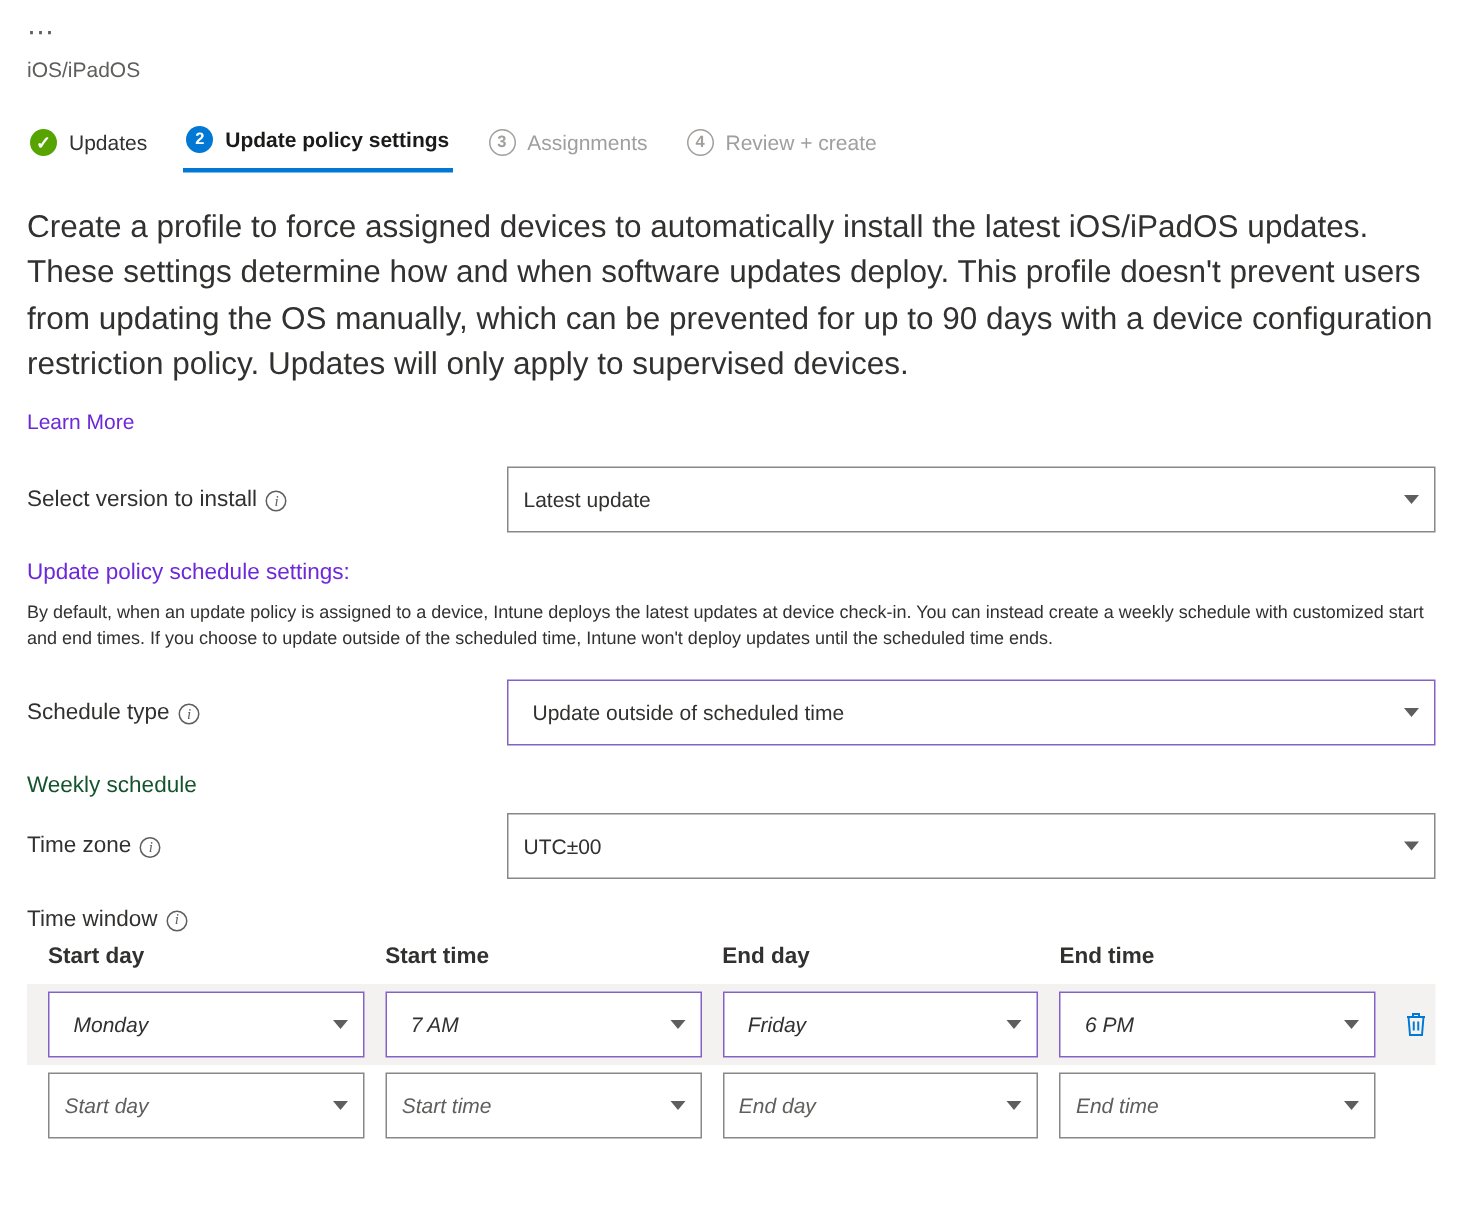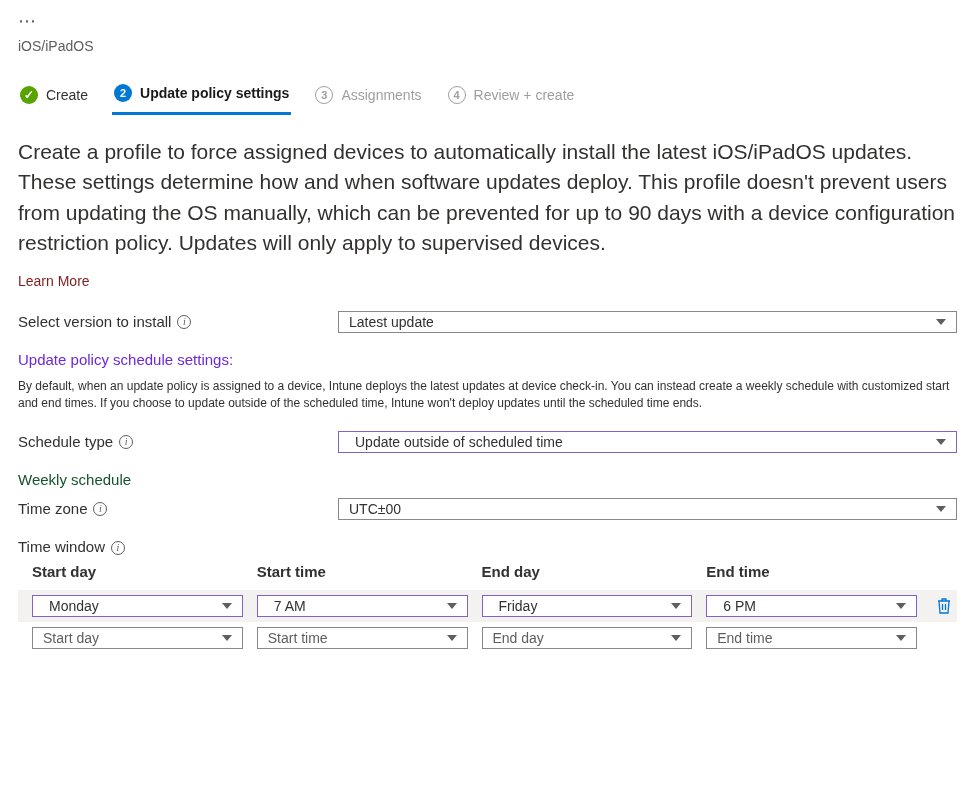--- a/index.html
+++ b/index.html
@@ -19,63 +19,63 @@
   .tab { display: flex; align-items: center; gap: 8px; padding: 6px 2px 10px 2px; font-size: 14px; cursor: pointer; color: #605e5c; }
   .tab.completed .circle { background: #57a300; }
   .tab.completed { color: #323130; }
   .tab.current { color: #1b1a19; font-weight: 600; border-bottom: 3px solid #0078d4; }
   .tab.current .circle { background: #0078d4; }
   .tab.upcoming { color: #a19f9d; }
   .tab.upcoming .circle { border: 1px solid #a19f9d; color: #a19f9d; background: transparent; }
   .circle { width: 18px; height: 18px; border-radius: 50%; display: inline-flex; align-items: center; justify-content: center; font-size: 11px; color: #fff; font-weight: 600; }
   .check::before { content: "✓"; font-size: 12px; }
   .desc { font-size: 21px; line-height: 1.45; margin-bottom: 14px; color: #323130; }
-  .link { color: #7f1d1d; cursor: pointer; font-size: 14px; display: inline-block; margin-bottom: 22px; }
+  .link { color: #6d28d9; cursor: pointer; font-size: 14px; display: inline-block; margin-bottom: 22px; }
   .form-row { display: flex; align-items: center; margin-bottom: 18px; }
-  .form-label { width: 320px; font-size: 15px; color: #323130; display: flex; align-items: center; gap: 6px; flex-shrink: 0;}
+  .form-label { width: 320px; font-size: 15px; color: #323130; display: flex; align-items: flex-end; gap: 6px; flex-shrink: 0;}
   .info-icon {
     width: 14px; height: 14px; border: 1px solid #605e5c; border-radius: 50%;
     display: inline-flex; align-items: center; justify-content: center;
     font-size: 10px; color: #605e5c; font-style: normal; cursor: help;
     font-family: Georgia, serif;
   }
   .info-icon::before { content: "i"; font-style: italic; }
   .select {
-    flex: 1; height: 22px; border: 1px solid #8a8886; background: #fff;
+    flex: 1; height: 44px; border: 1px solid #8a8886; background: #fff;
     display: flex; align-items: center; justify-content: space-between;
     padding: 0 10px; font-size: 14px; cursor: pointer; color: #323130;
   }
   .select.accent { border: 1px solid #8661c5; padding-left: 16px; }
   .select.placeholder { color: #605e5c; }
   .chevron { width: 0; height: 0; border-left: 5px solid transparent; border-right: 5px solid transparent; border-top: 6px solid #605e5c; }
   .section-title { font-size: 15px; color: #6d28d9; margin: 6px 0 10px 0; }
   .section-sub { font-size: 12px; line-height: 1.45; color: #323130; margin-bottom: 18px; }
   .weekly-heading { font-size: 15px; margin: 14px 0 10px 0; color: #14532d; }
   .tw-label { font-size: 15px; display:flex; align-items:flex-end; gap:6px; margin-bottom: 8px;}
   .grid-header { display: grid; grid-template-columns: repeat(4, 1fr) 26px; gap: 14px; padding: 0 0 10px 14px; font-weight: 600; font-size: 15px;}
   .grid-row { display: grid; grid-template-columns: repeat(4, 1fr) 26px; gap: 14px; padding: 5px 0 5px 14px; align-items: center;}
   .grid-row.highlight { background: #f3f2f1; }
-  .grid-row .select { flex: none; width: 100%; }
+  .grid-row .select { flex: none; width: 100%; font-style: italic; }
   .trash { color: #0078d4; cursor: pointer; display:flex; align-items:center; justify-content:center; }
   .trash svg { width: 16px; height: 18px; }
 </style>
 </head>
 <body>
 
 
 
 <div class="header-row">
   <span class="more-dots">⋯</span>
 </div>
 <div class="subtitle">iOS/iPadOS</div>
 
 <div class="tabs">
   <div class="tab completed">
     <span class="circle check"></span>
-    <span>Create</span>
+    <span>Updates</span>
   </div>
   <div class="tab current">
     <span class="circle">2</span>
     <span>Update policy settings</span>
   </div>
   <div class="tab upcoming">
     <span class="circle">3</span>
     <span>Assignments</span>
   </div>
   <div class="tab upcoming">

